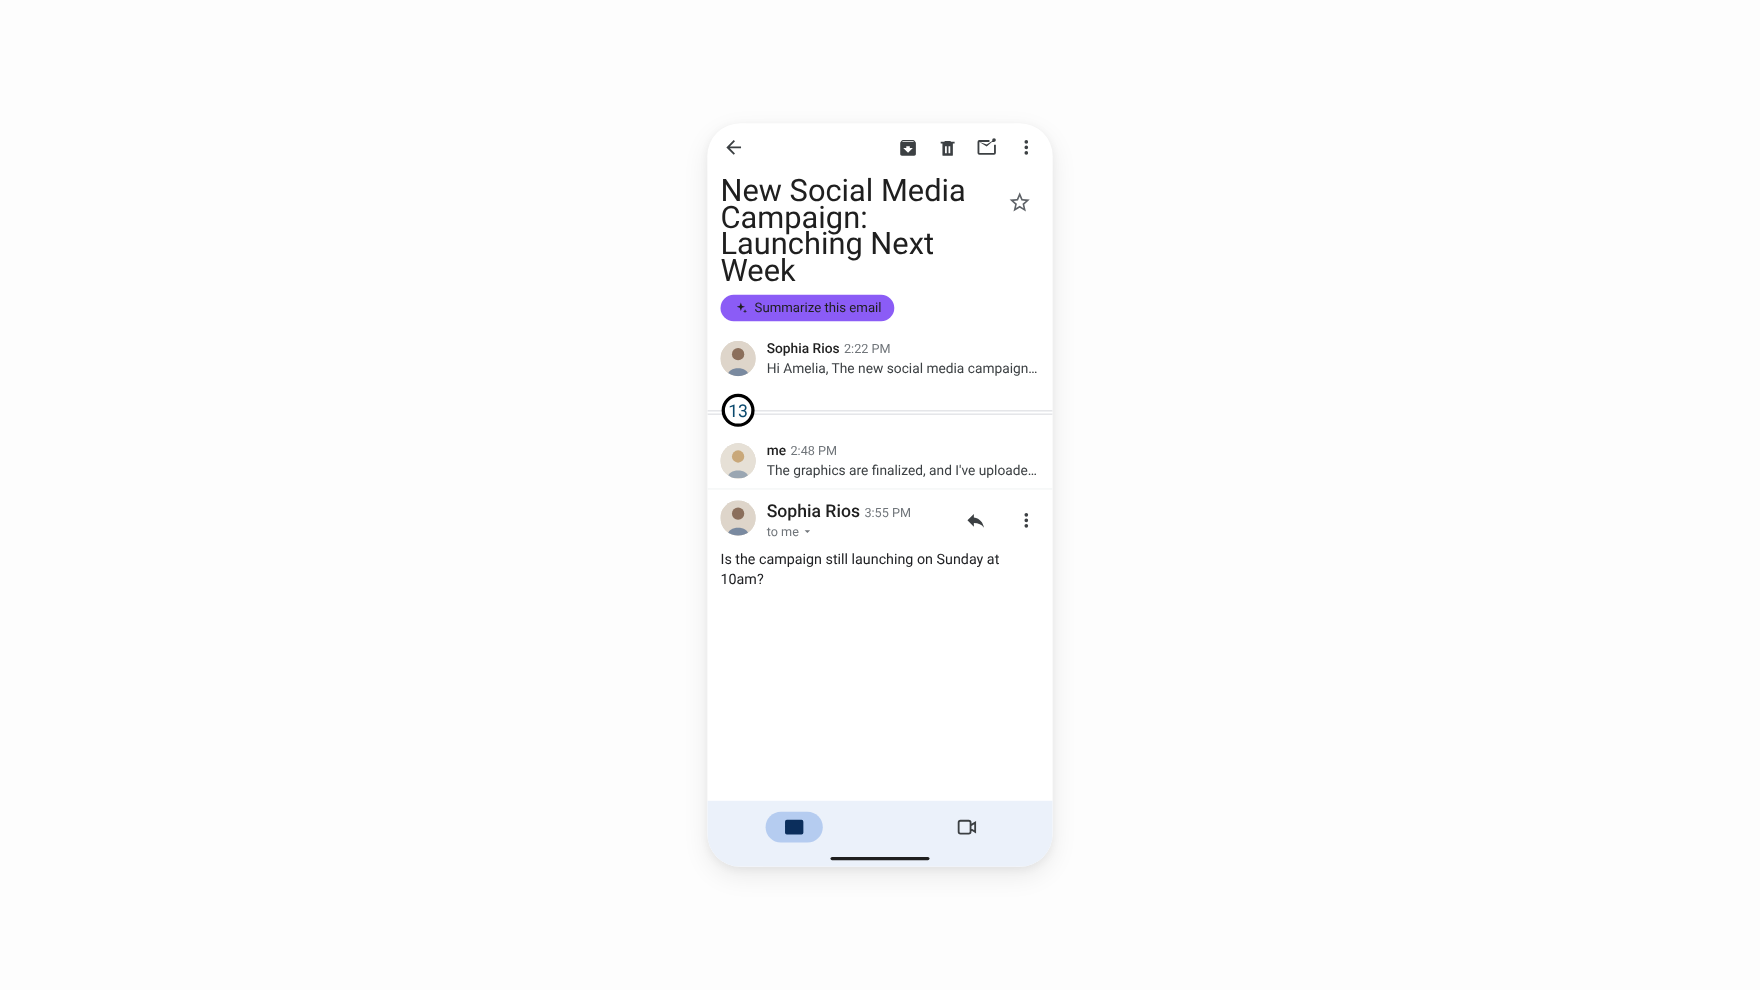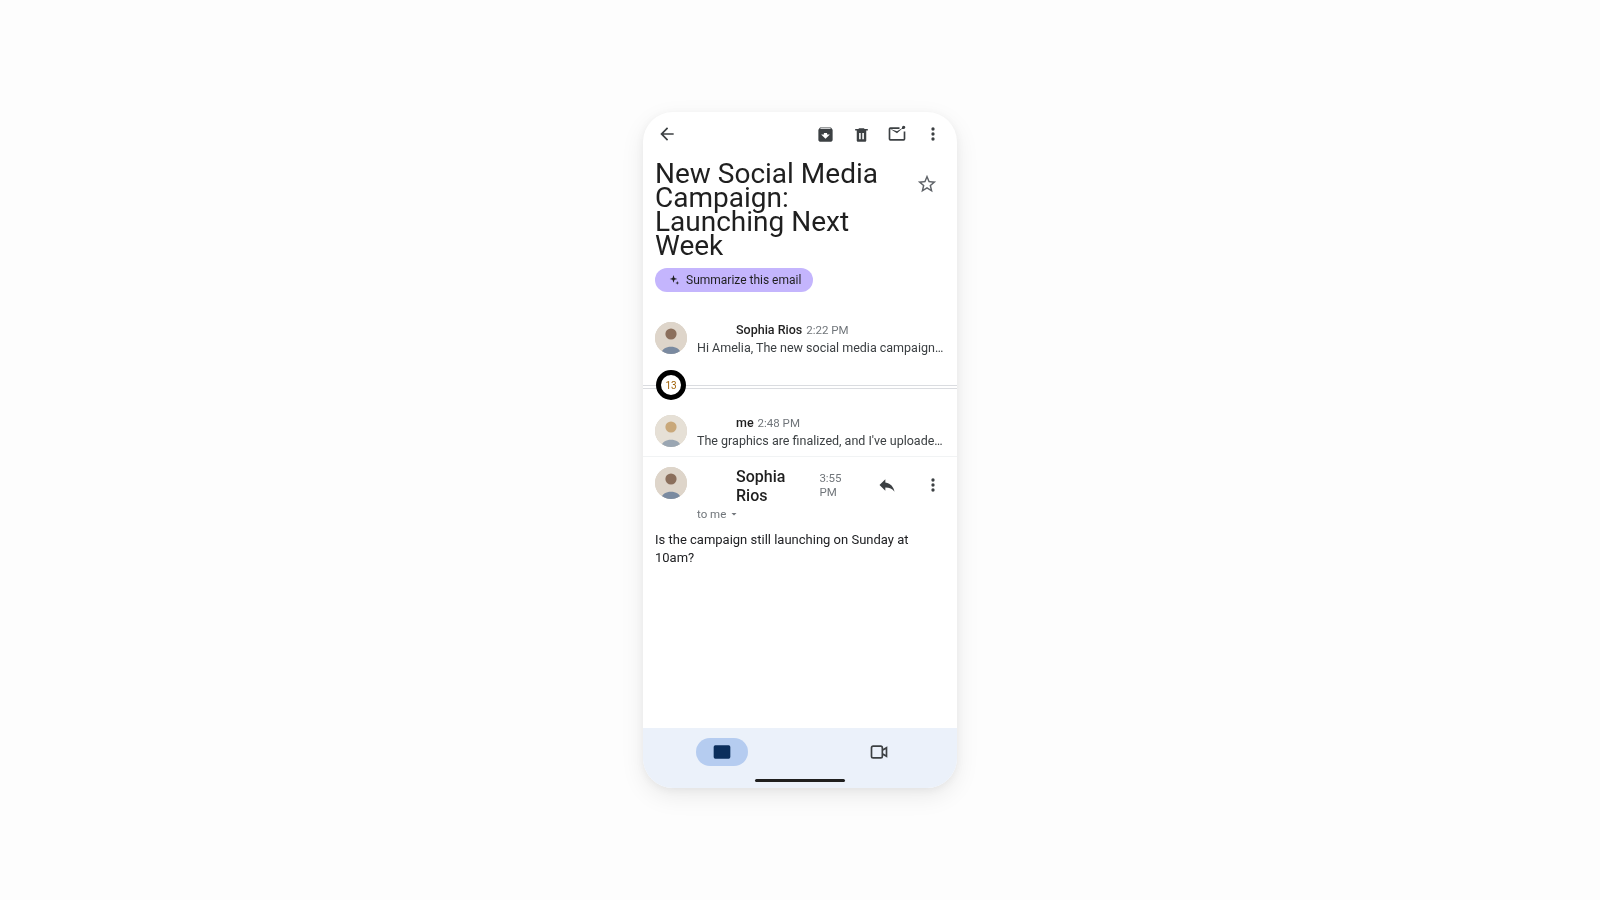--- a/index.html
+++ b/index.html
@@ -75,45 +75,45 @@
   .star-btn {
     width: 36px; height: 36px;
     display:flex; align-items:center; justify-content:center;
     background:none; border:none; cursor:pointer; color:#5f6368;
     margin-top: 4px;
   }
   .chip {
     display: inline-flex;
     align-items: center;
     gap: 6px;
-    background: #c4b5fd;
+    background: #8b5cf6;
     border-radius: 16px;
     padding: 5px 12px;
     font-size: 12px;
     color: #1f1f1f;
-    margin: 10px 0 22px 12px;
+    margin: 10px 0 10px 12px;
     cursor: pointer;
   }
   .chip svg { width:13px; height:13px; }
   .msg-row {
     display: flex;
     padding: 8px 12px;
     gap: 10px;
     position: relative;
   }
   .avatar {
     width: 32px; height: 32px;
     border-radius: 50%;
     flex-shrink: 0;
     background: #d9d2c7;
     overflow: hidden;
   }
   .avatar svg { width:100%; height:100%; display:block; }
   .msg-text { flex: 1; min-width: 0; font-size: 12.5px; }
-  .msg-header { display: flex; gap: 4px; align-items: baseline; margin-left: 39px; }
+  .msg-header { display: flex; gap: 4px; align-items: baseline; }
   .msg-name { color: #1f1f1f; font-weight: 500; }
   .msg-time { color: #70757a; font-size: 11.5px; }
   .msg-snippet { color: #3c4043; font-size: 12.5px; margin-top: 3px; white-space: nowrap; overflow: hidden; text-overflow: ellipsis; }
   .thread-sep {
     position: relative;
     height: 32px;
     display: flex;
     align-items: center;
     margin: 6px 0;
   }
@@ -121,25 +121,25 @@
     position:absolute; left:0; right:0; top:50%;
     border-top: 1px solid #dadce0;
   }
   .thread-sep .lines::after {
     content:""; position:absolute; left:0; right:0; top:2px;
     border-top:1px solid #dadce0;
   }
   .thread-count {
     position: relative;
     width: 30px; height: 30px;
-    border: 5px solid #000000;
+    border: 3px solid #000000;
     border-radius: 50%;
     background: #fff;
     display:flex; align-items:center; justify-content:center;
-    font-size: 10px; color: #a16207;
+    font-size: 16px; color: #0c4a6e;
     margin-left: 13px;
   }
   .expanded-hdr {
     display: flex;
     padding: 10px 6px 0 12px;
     gap: 10px;
   }
   .expanded-meta { flex:1; }
   .to-line { font-size: 11.5px; color:#70757a; display:flex; align-items:center; gap:2px; margin-top:2px;}
   .body-text {

